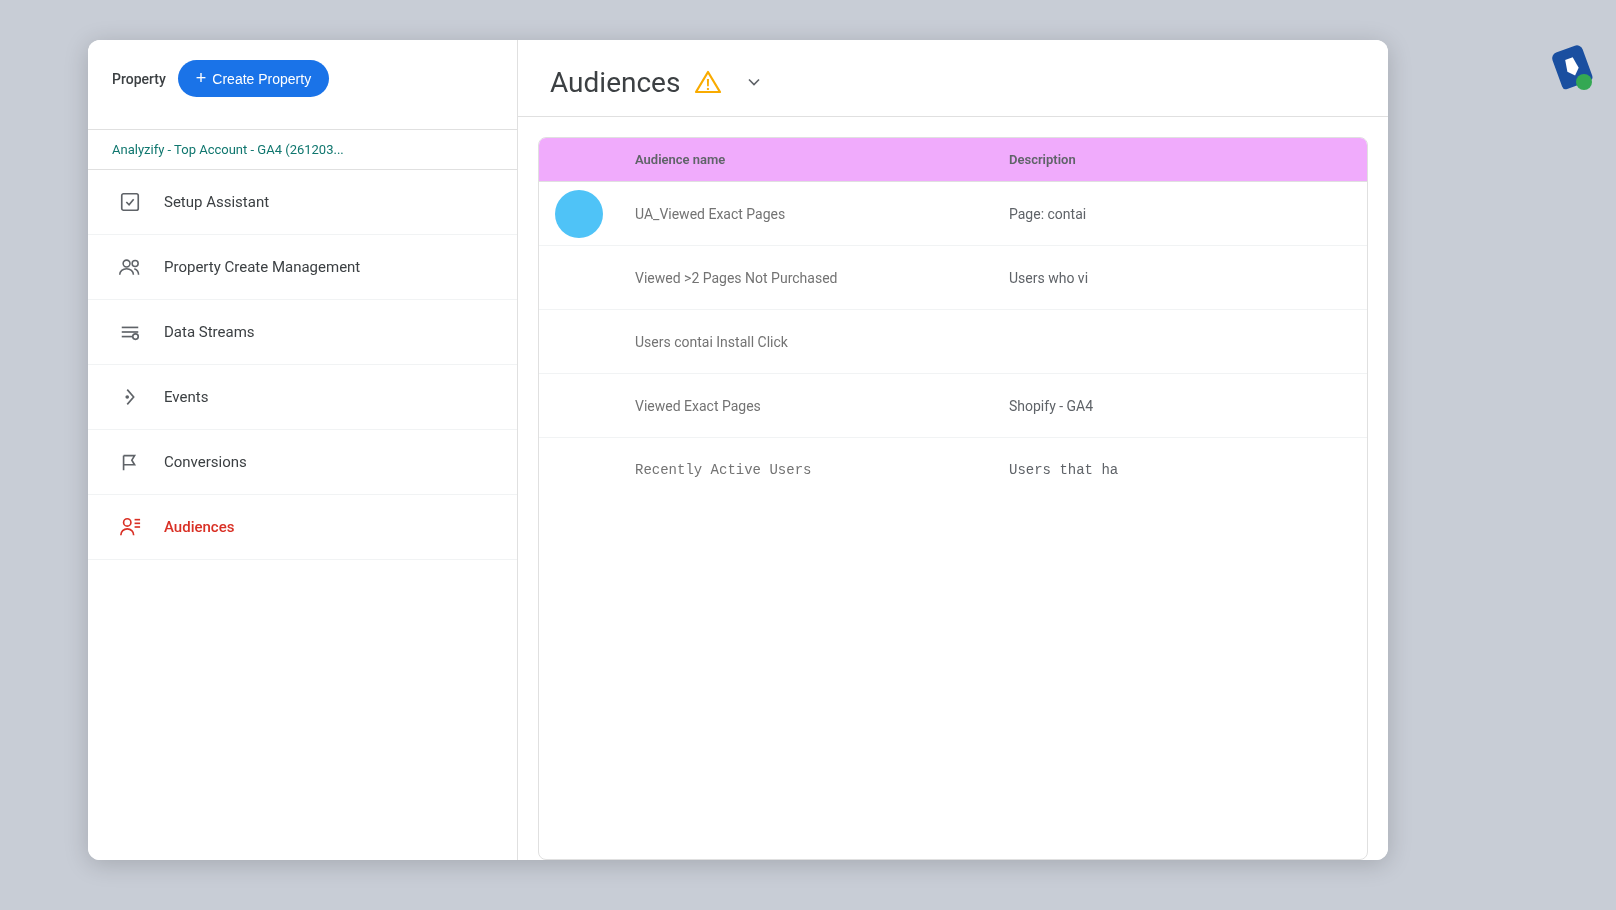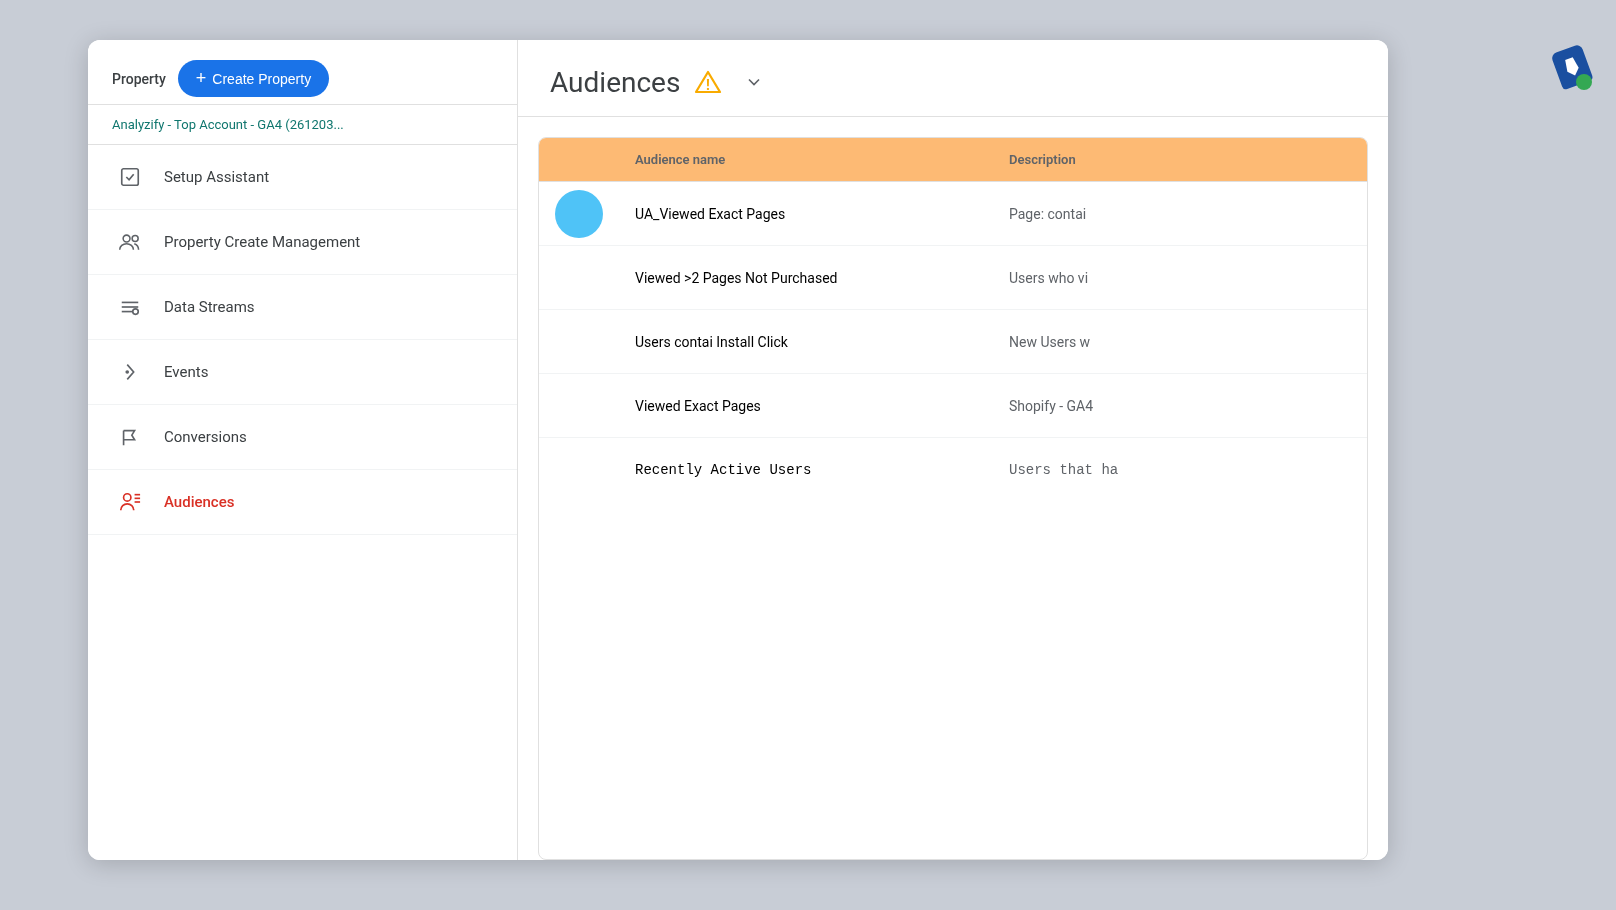--- a/index.html
+++ b/index.html
@@ -33,21 +33,21 @@
       background: #fff;
       border-right: 1px solid #e0e0e0;
       display: flex;
       flex-direction: column;
       overflow: hidden;
     }
 
     .sidebar-header {
       display: flex;
       align-items: center;
-      padding: 20px 24px 7px 24px;
+      padding: 20px 24px 32px 24px;
       gap: 12px;
       border-bottom: 1px solid #e0e0e0;
     }
 
     .property-label {
       font-size: 14px;
       color: #3c4043;
       font-weight: 500;
     }
 
@@ -168,21 +168,21 @@
       overflow: hidden;
       margin: 20px 20px 0 20px;
       border: 1px solid #e0e0e0;
       border-radius: 8px;
     }
 
     .table-header-row {
       display: grid;
       grid-template-columns: 1fr 1fr;
       border-bottom: 1px solid #e0e0e0;
-      background: #fdba74;
+      background: #f0abfc;
       padding: 0 0 0 80px;
     }
 
     .table-header-cell {
       padding: 14px 16px;
       font-size: 13px;
       font-weight: 600;
       color: #5f6368;
     }
 
@@ -209,21 +209,21 @@
     .blue-circle {
       width: 48px;
       height: 48px;
       border-radius: 50%;
       background: #4fc3f7;
     }
 
     .row-cell {
       padding: 16px;
       font-size: 14px;
-      color: #000000;
+      color: #737373;
     }
 
     .row-cell.description {
       color: #5f6368;
       white-space: nowrap;
       overflow: hidden;
       text-overflow: ellipsis;
     }
 
     
@@ -362,21 +362,20 @@
 
       <div class="table-row">
         <div class="row-avatar"></div>
         <div class="row-cell">Viewed &gt;2 Pages Not Purchased</div>
         <div class="row-cell description">Users who vi</div>
       </div>
 
       <div class="table-row">
         <div class="row-avatar"></div>
         <div class="row-cell">Users contai Install Click</div>
-        <div class="row-cell description">New Users w</div>
       </div>
 
       <div class="table-row">
         <div class="row-avatar"></div>
         <div class="row-cell">Viewed Exact Pages</div>
         <div class="row-cell description">Shopify - GA4</div>
       </div>
 
       <div class="table-row">
         <div class="row-avatar"></div>

